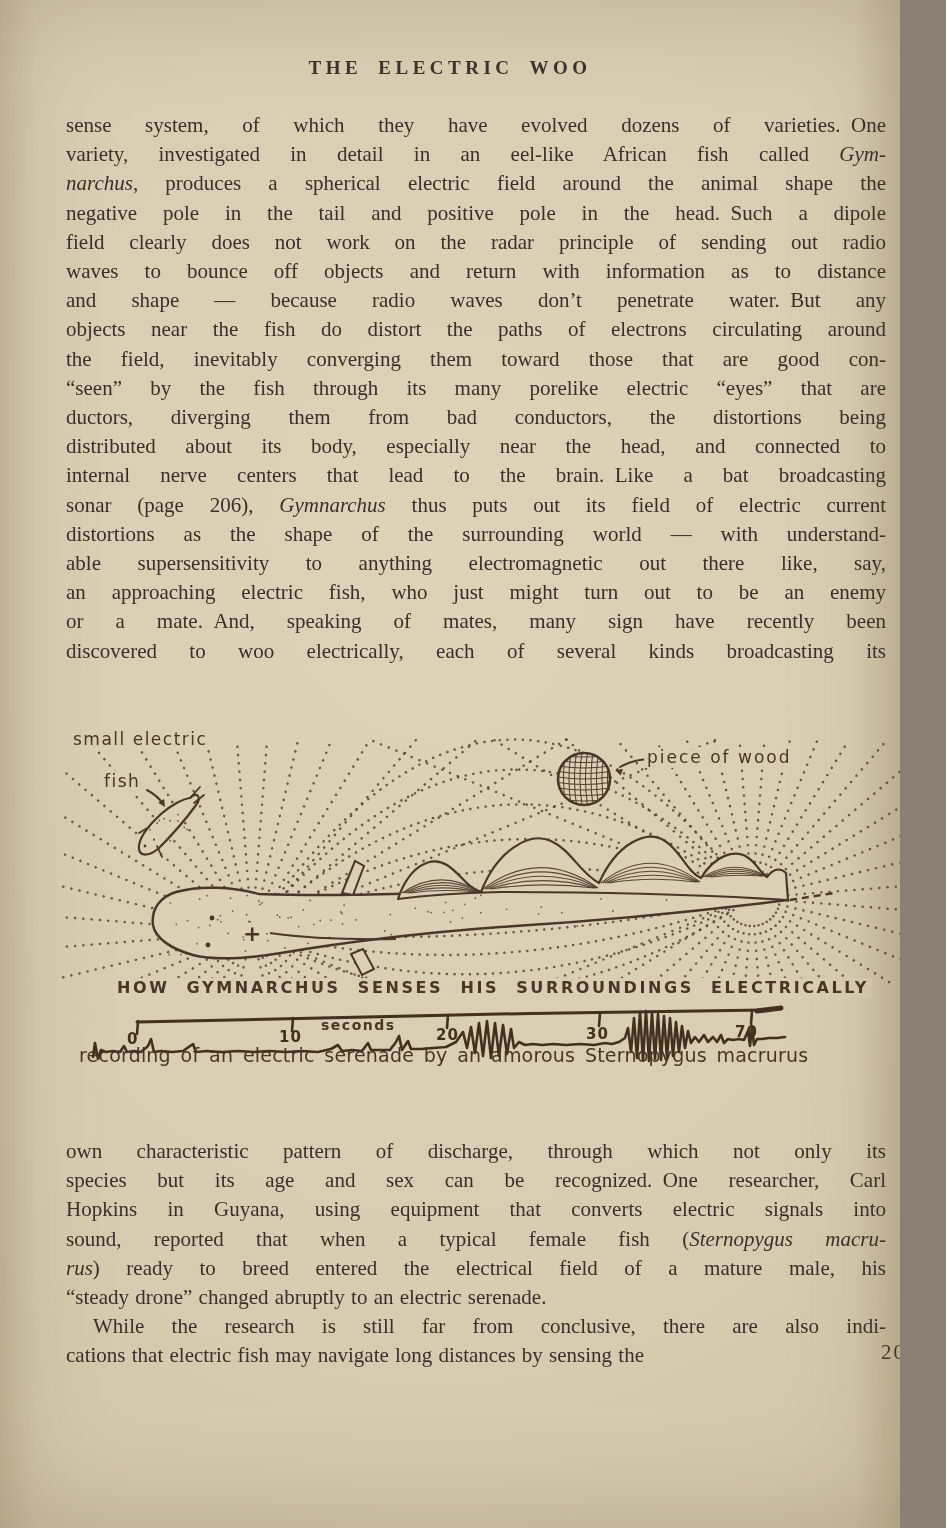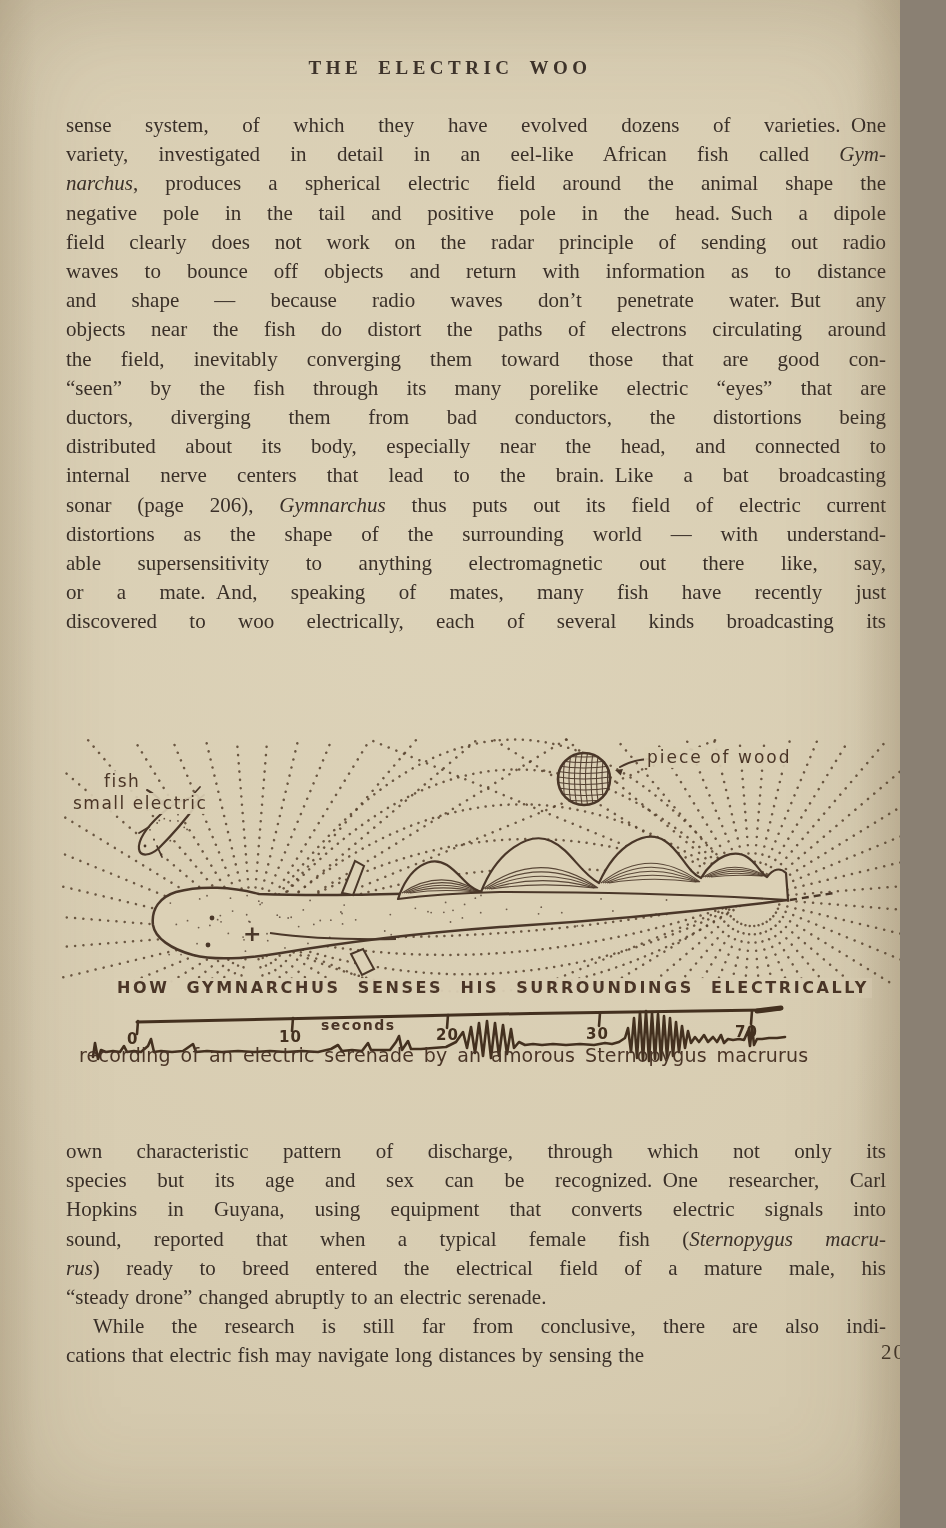--- a/index.html
+++ b/index.html
@@ -25,21 +25,21 @@
   .line{text-align:justify;text-align-last:justify;word-spacing:1px;}
   .line.end{text-align-last:left;}
   .line.ind{text-indent:27px;}
   .pagenum{position:absolute;left:881px;top:1340px;font-size:21px;letter-spacing:2px;color:#413529;}
   
   #fig-svg{position:absolute;left:0;top:725px;width:946px;height:380px;}
   .hand{
     position:absolute;font-family:"DejaVu Sans",sans-serif;color:#4a3527;
     background:rgba(218,207,180,.92);line-height:1.1;padding:1px 3px;white-space:nowrap;
   }
-  .lab-small1{left:70px;top:793px;font-size:17px;letter-spacing:1.5px;}
+  .lab-small1{left:70px;top:729px;font-size:17px;letter-spacing:1.5px;}
   .lab-small2{left:101px;top:771px;font-size:17px;letter-spacing:1.5px;}
   .lab-wood{left:644px;top:747px;font-size:17px;letter-spacing:2px;}
   .cap-field{left:114px;top:978px;font-size:16px;font-weight:bold;letter-spacing:2.6px;word-spacing:9px;background:rgba(218,207,180,.95);}
   .lab-seconds{left:318px;top:1017px;font-size:14px;font-weight:bold;letter-spacing:1.5px;background:none;}
   .tick-label{position:absolute;font-family:"DejaVu Sans",sans-serif;font-size:15px;font-weight:bold;letter-spacing:1px;color:#43301f;background:none;}
   .cap-rec{left:76px;top:1044px;font-size:19px;letter-spacing:.2px;word-spacing:3.5px;background:none;}
   i{font-style:italic;}
 </style>
 </head>
 <body>
@@ -58,21 +58,22 @@
       <div class="line"><span>and shape — because radio waves don’t penetrate water. But any</span></div>
       <div class="line"><span>objects near the fish do distort the paths of electrons circulating around</span></div>
       <div class="line"><span>the field, inevitably converging them toward those that are good con-</span></div>
       <div class="line"><span>“seen” by the fish through its many porelike electric “eyes” that are</span></div>
       <div class="line"><span>ductors, diverging them from bad conductors, the distortions being</span></div>
       <div class="line"><span>distributed about its body, especially near the head, and connected to</span></div>
       <div class="line"><span>internal nerve centers that lead to the brain. Like a bat broadcasting</span></div>
       <div class="line"><span>sonar (page 206), </span><i>Gymnarchus</i><span> thus puts out its field of electric current</span></div>
       <div class="line"><span>distortions as the shape of the surrounding world — with understand-</span></div>
       <div class="line"><span>able supersensitivity to anything electromagnetic out there like, say,</span></div>
-      <div class="line"><span>or a mate. And, speaking of mates, many fish have recently just</span></div>
+      <div class="line"><span>an approaching electric fish, who just might turn out to be an enemy</span></div>
+      <div class="line"><span>or a mate. And, speaking of mates, many sign have recently been</span></div>
       <div class="line"><span>discovered to woo electrically, each of several kinds broadcasting its</span></div>
     </div>
 
   <div class="figure-wrap">
     <svg id="fig-svg" viewBox="0 725 946 380">
         <g>
           <path fill="none" stroke="#57422e" stroke-width="2.5" stroke-linecap="round" stroke-dasharray="0.1 7.6" opacity="0.85" d="M 252,932 Q 502 875 752,898"></path>
           <path fill="none" stroke="#57422e" stroke-width="2.5" stroke-linecap="round" stroke-dasharray="0.1 7.6" opacity="0.85" d="M 252,932 Q 502 825 752,898"></path>
           <path fill="none" stroke="#57422e" stroke-width="2.5" stroke-linecap="round" stroke-dasharray="0.1 7.6" opacity="0.85" d="M 252,932 Q 502 765 752,898"></path>
           <path fill="none" stroke="#57422e" stroke-width="2.5" stroke-linecap="round" stroke-dasharray="0.1 7.6" opacity="0.85" d="M 252,932 Q 502 695 752,898"></path>

